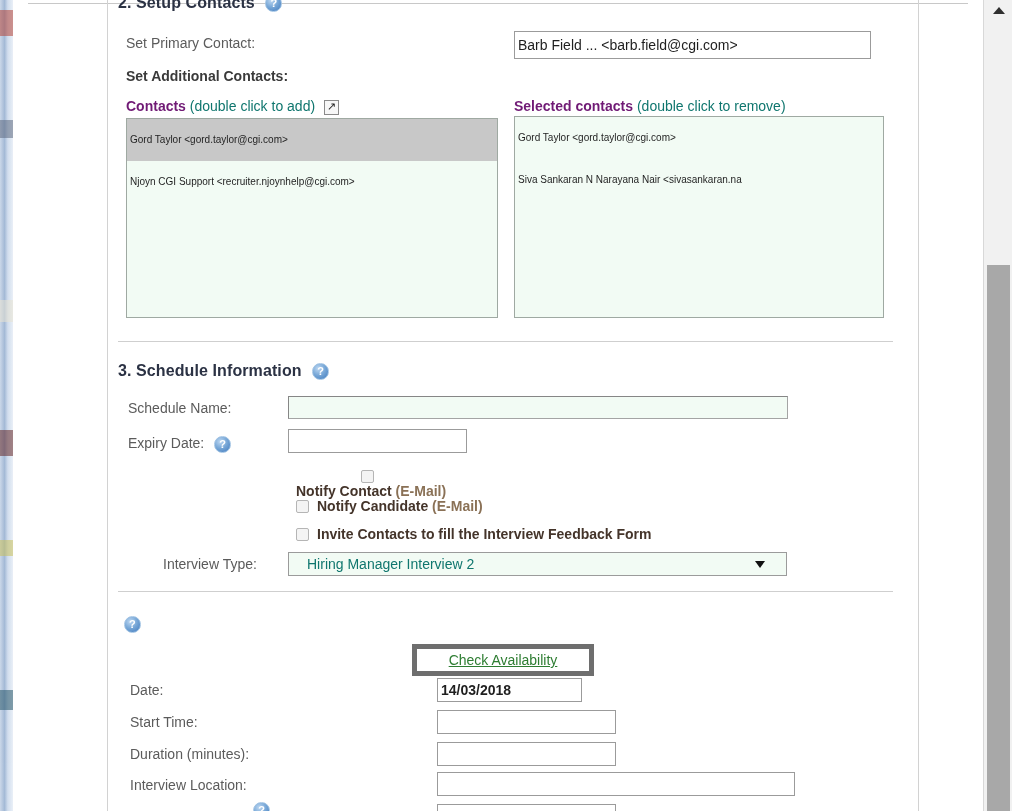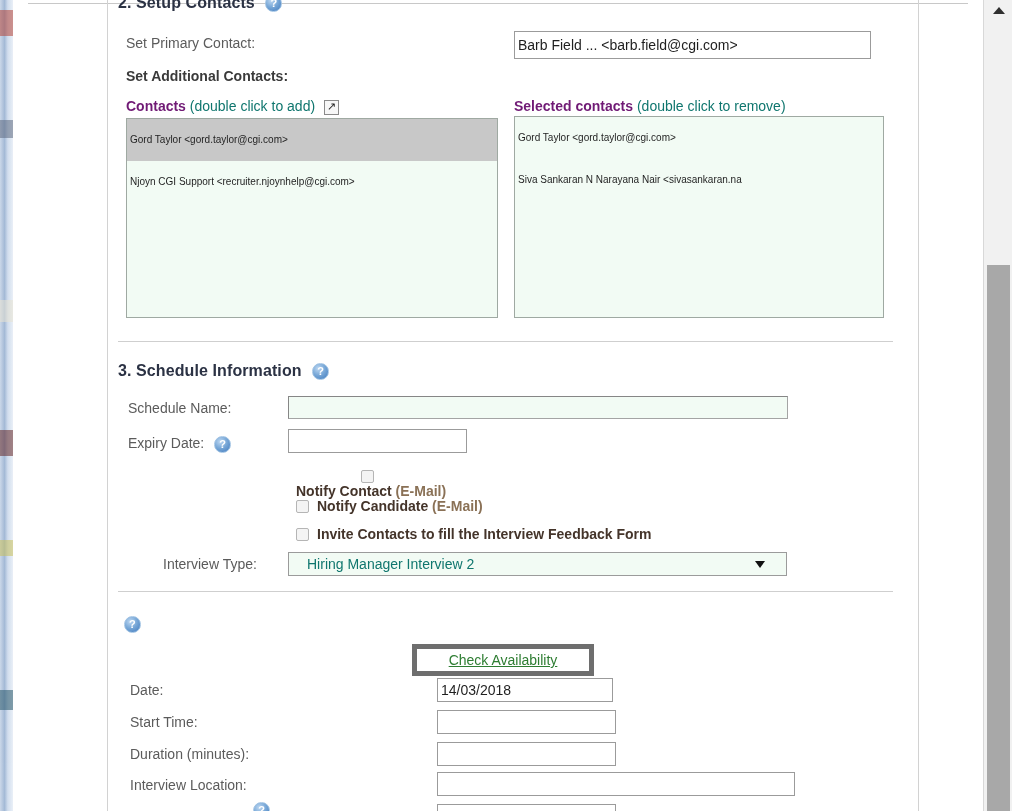--- a/index.html
+++ b/index.html
@@ -265,21 +265,21 @@
       <span class="caret"></span>
     </div>
 
     <div class="hrule" style="left:13px;top:591px;width:775px;"></div>
 
     <div class="section-heading" style="left:13px;top:615px;">
       <span class="help-icon"></span>
     </div>
 
     <div class="field-label" style="left:25px;top:682px;">Date:</div>
-    <input class="text-input" style="left: 332px; top: 678px; width: 176px; height: 24px;" value="14/03/2018">
+    <input class="text-input" style="left: 332px; top: 678px; width: 145px; height: 24px; font-weight: bold;" value="14/03/2018">
 
     <div class="field-label" style="left:25px;top:714px;">Start Time:</div>
     <input class="text-input" style="left: 332px; top: 710px; width: 179px; height: 24px;" value="">
 
     <div class="field-label" style="left:25px;top:746px;">Duration (minutes):</div>
     <input class="text-input" style="left: 332px; top: 742px; width: 179px; height: 24px;" value="">
 
     <div class="field-label" style="left:25px;top:777px;">Interview Location:</div>
     <input class="text-input" style="left: 332px; top: 772px; width: 358px; height: 24px;" value="">
 

